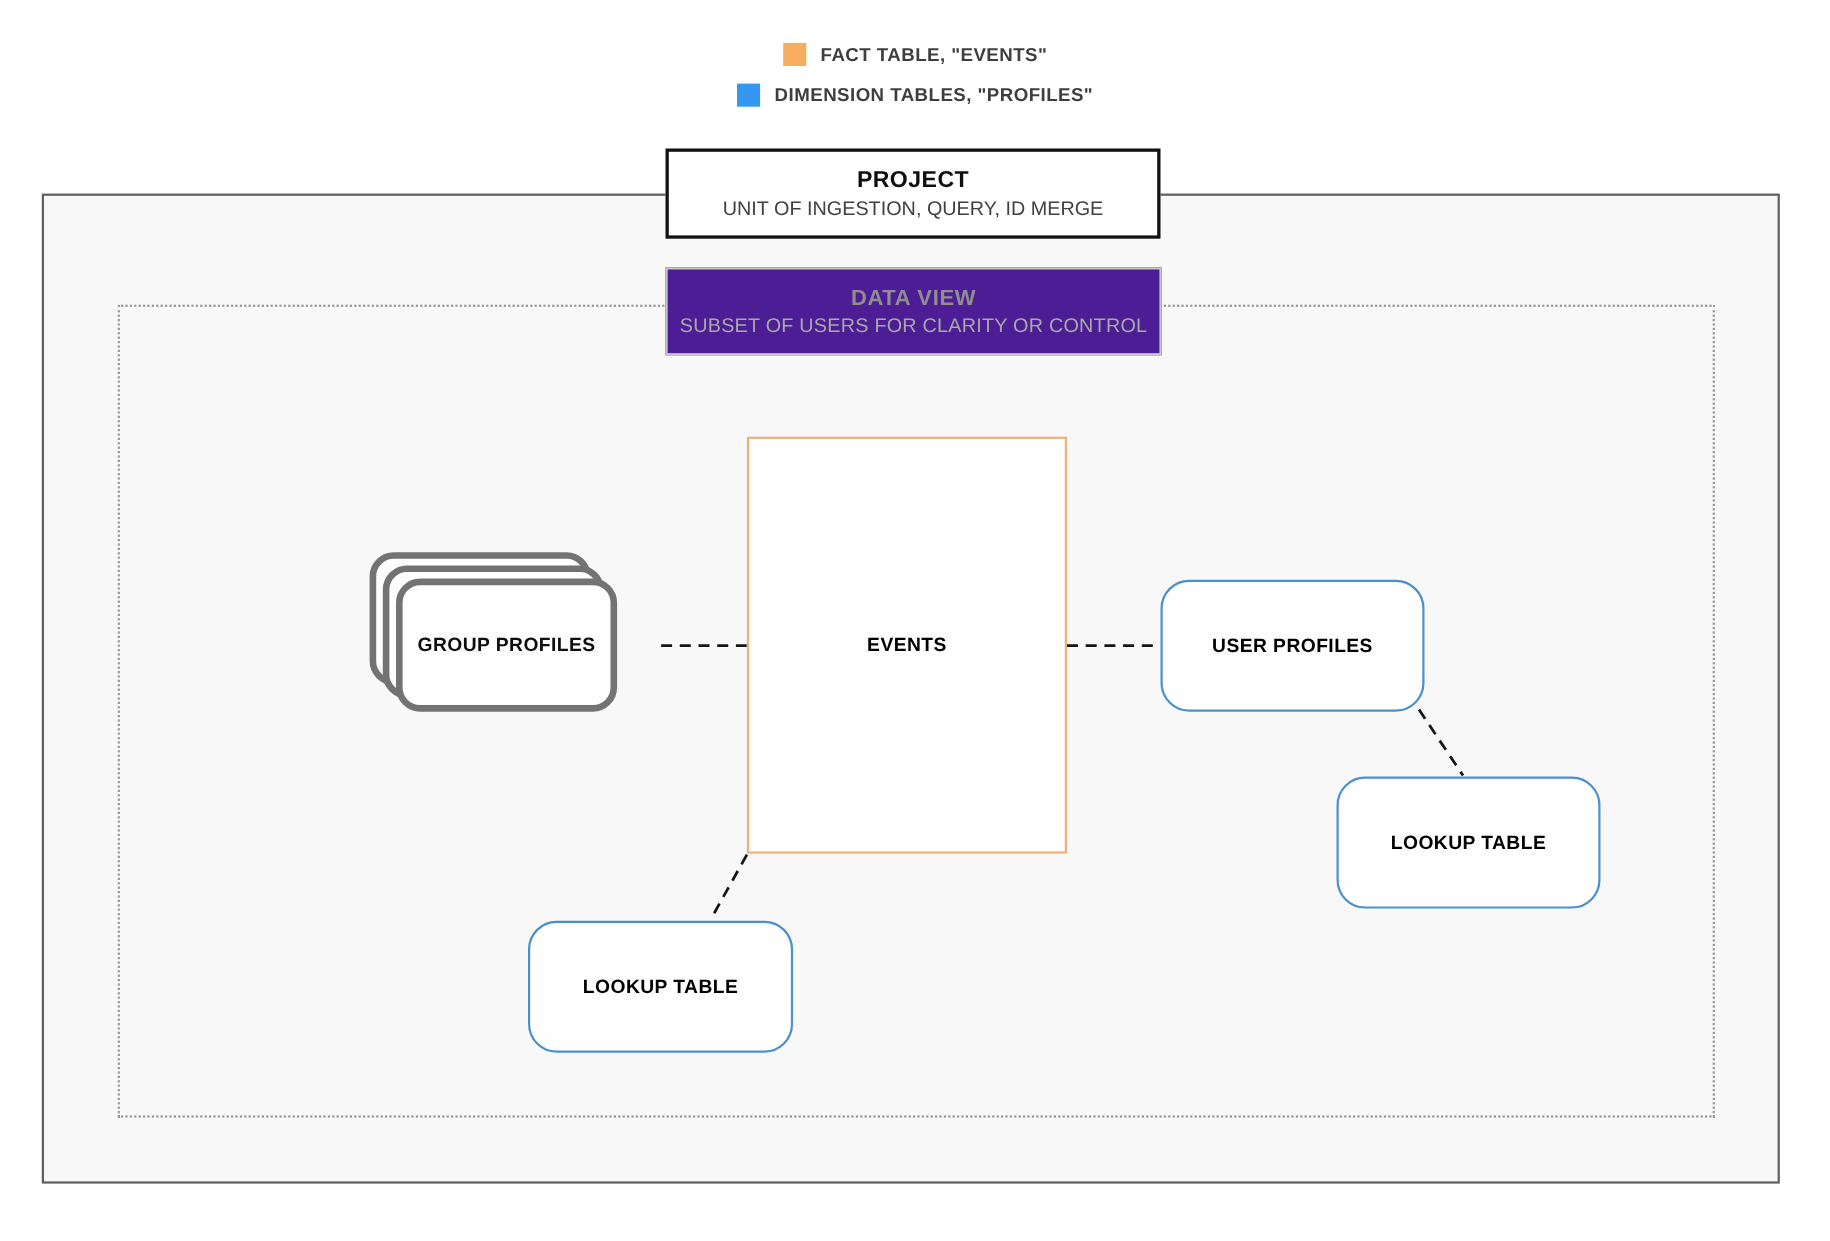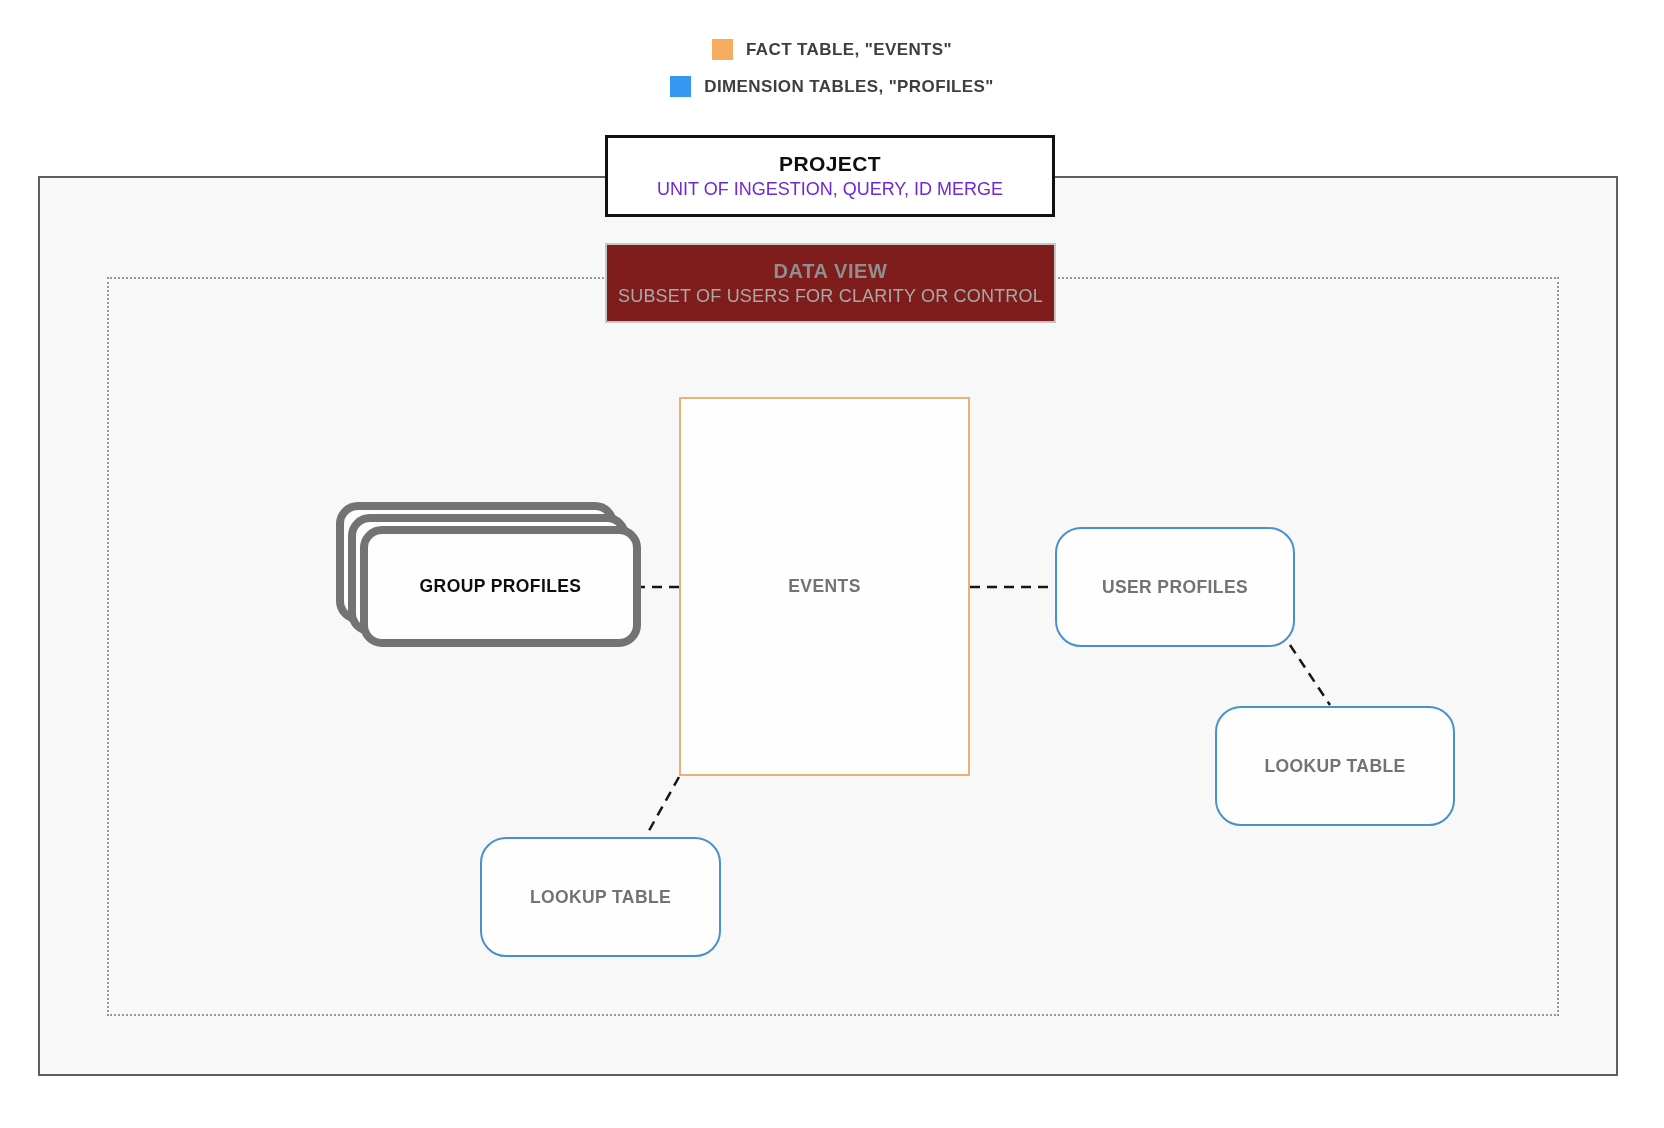--- a/index.html
+++ b/index.html
@@ -60,26 +60,26 @@
     gap:3px;
     text-align:center;
   }
   .project-box {
     left:605px; top:135px;
     width:450px; height:82px;
     background:#FFFFFF;
     border:3px solid #111111;
   }
   .project-title { font-size:21px; font-weight:bold; color:#0E0E0E; letter-spacing:0.4px; }
-  .project-subtitle { font-size:18px; color:#6d28d9; }
+  .project-subtitle { font-size:18px; color:#404040; }
 
   .dataview-box {
     left:605px; top:243px;
     width:451px; height:80px;
-    background:#7f1d1d;
+    background:#4c1d95;
     border:2px solid #C6C6C6;
   }
   .dataview-title { font-size:20px; font-weight:bold; color:#8F8F8F; letter-spacing:0.6px; }
   .dataview-subtitle { font-size:18px; color:#A9A9A9; letter-spacing:0.2px;text-align:center; }
 
   
   .svg-overlay {
     position:absolute;
     left:0; top:0;
     width:1664px; height:1128px;
@@ -95,39 +95,39 @@
   
   .node {
     position:absolute;
     box-sizing:border-box;
     background:#FEFEFE;
     display:flex;
     align-items:center;
     justify-content:center;
     font-weight:bold;
     font-size:17.5px;
-    color:#737373;
+    color:#000000;
     letter-spacing:0.4px;
     white-space:nowrap;
   }
   .fact-node {
     left:679px; top:397px;
     width:291px; height:379px;
     border:2px solid #E9B173;
   }
   .dim-node {
     border:2px solid #4A90CE;
     border-radius:26px;
   }
   .stack-layer {
     position:absolute;
     box-sizing:border-box;
-    width:281px; height:121px;
+    width:201px; height:121px;
     background:#FEFEFE;
-    border:8px solid #737373;
+    border:6px solid #737373;
     border-radius:22px;
   }
   .stack-back  { left:336px; top:502px; }
   .stack-mid   { left:348px; top:514px; }
   .stack-front {
     left:360px; top:526px;
     display:flex; align-items:center; justify-content:center;
     font-weight:bold; font-size:17.5px; color:#0E0E0E; letter-spacing:0.4px;
     white-space:nowrap;
   }

